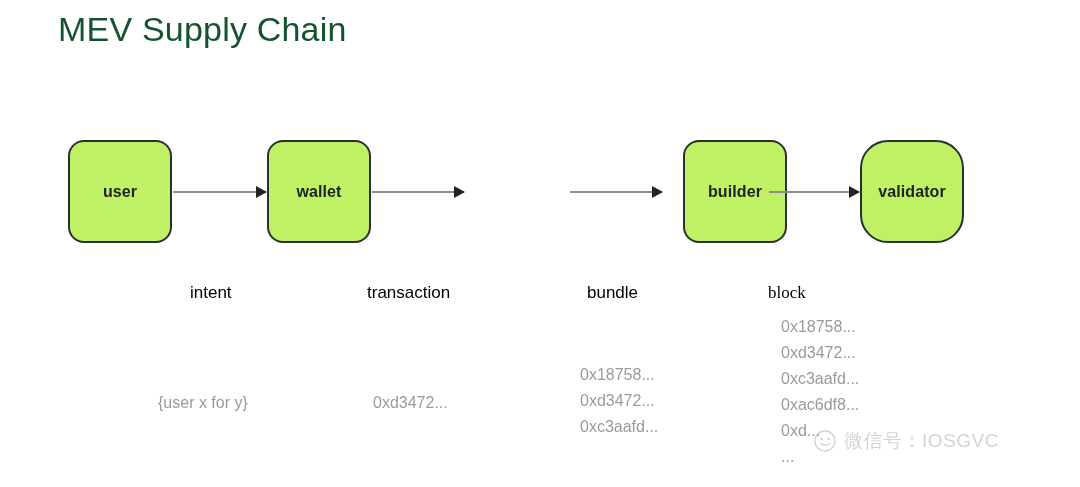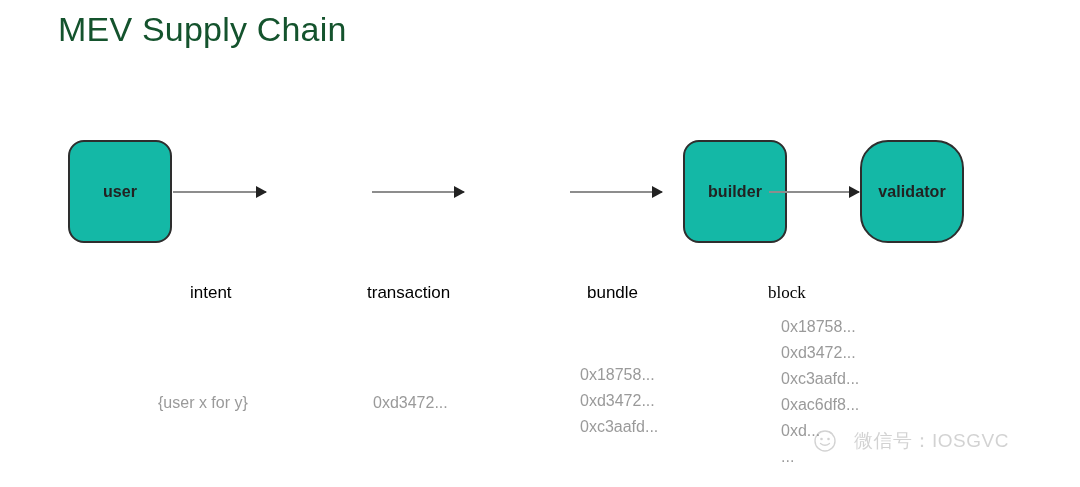--- a/index.html
+++ b/index.html
@@ -37,21 +37,21 @@
     height: 487px;
   }
 
   .node {
     position: absolute;
     top: 140px;
     width: 104px;
     height: 103px;
     border: 2.5px solid #2e2e2e;
     border-radius: 16px;
-    background: #14b8a6;
+    background: #bef264;
     box-sizing: border-box;
     display: flex;
     align-items: center;
     justify-content: center;
   }
   .node-label {
     font-size: 16px;
     font-weight: 700;
     color: #222222;
     letter-spacing: 0.1px;
@@ -121,21 +121,21 @@
   .payload-2 { left: 580px; top: 362px; }
   .payload-3 { left: 781px; top: 314px; }
 
   
   .watermark {
     position: absolute;
     left: 812px;
     top: 428px;
     display: flex;
     align-items: center;
-    gap: 16px;
+    gap: 6px;
     opacity: 0.30;
     pointer-events: none;
   }
   .watermark-logo {
     width: 26px;
     height: 26px;
     position: relative;
     flex: 0 0 auto;
   }
   .watermark-logo svg { display: block; }
@@ -148,20 +148,23 @@
 </style>
 </head>
 <body>
 
 <div class="page-title">MEV Supply Chain</div>
 
 <div class="flow">
 
   <div class="node node-0">
     <span class="node-label">user</span>
+  </div>
+  <div class="node node-1">
+    <span class="node-label">wallet</span>
   </div>
   <div class="node node-3">
     <span class="node-label">builder</span>
   </div>
   <div class="node node-4">
     <span class="node-label">validator</span>
   </div>
 
   <div class="arrow arrow-0">
     <span class="arrow-line"></span>

